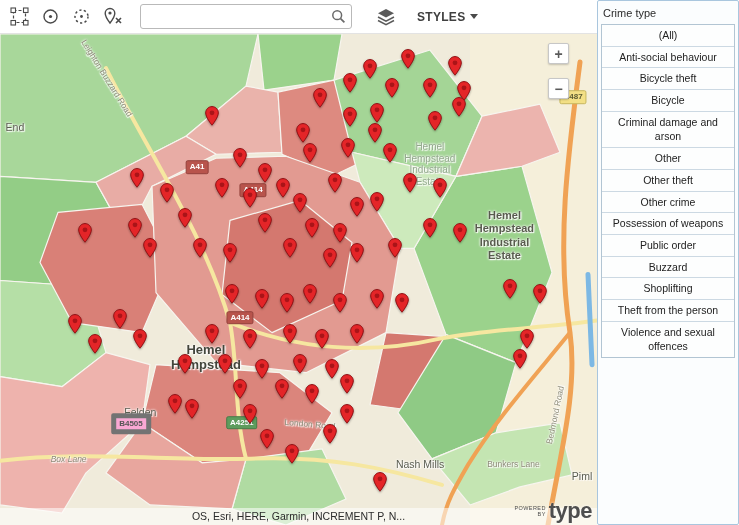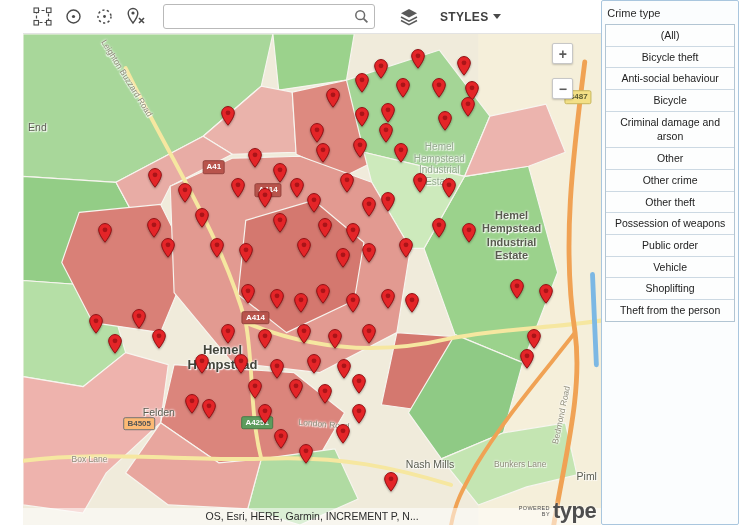--- a/index.html
+++ b/index.html
@@ -1,18 +1,18 @@
 <!DOCTYPE html>
 <html><head>
 <meta charset="utf-8">
 <style>
   html,body{margin:0;padding:0;}
   body{width:739px;height:525px;overflow:hidden;font-family:"Liberation Sans",sans-serif;background:#fff;}
   .app{display:flex;width:739px;height:525px;}
-  .left{width:597px;display:flex;flex-direction:column;padding-left:23px;}
+  .left{width:597px;display:flex;flex-direction:column;}
   
   .toolbar{height:34px;min-height:34px;background:#fff;display:flex;align-items:center;padding:0 6px;box-sizing:border-box;border-bottom:1px solid #e3e3e3;gap:4px;}
   .tool-btn{width:27px;height:26px;background:none;border:none;padding:2px;display:flex;align-items:center;justify-content:center;cursor:pointer;}
   .searchbox{width:210px;height:23px;border:1px solid #b9b9b9;border-radius:3px;display:flex;align-items:center;margin-left:10px;background:#fff;}
   .searchbox input{border:none;outline:none;flex:1;height:19px;padding:0 6px;font-size:12px;font-family:"Liberation Sans",sans-serif;background:transparent;}
   .search-btn{background:none;border:none;padding:0 5px;cursor:pointer;display:flex;align-items:center;}
   .styles{display:flex;align-items:center;gap:5px;margin-left:14px;cursor:pointer;}
   .styles-label{font-size:12px;font-weight:bold;color:#404040;letter-spacing:.3px;}
   .caret{width:0;height:0;border-left:4px solid transparent;border-right:4px solid transparent;border-top:5px solid #4a4a4a;}
   .layers-btn{margin-left:16px;}
@@ -23,21 +23,21 @@
   .map-label{position:absolute;white-space:nowrap;z-index:3;text-shadow:0 0 2px #fff,0 0 3px #fff,1px 1px 1px #fff;}
   .map-label.area-light{color:#92a88c;font-size:10px;white-space:normal;text-align:center;line-height:1.15;}
   .map-label.area-bold{color:#575b4d;font-size:11px;font-weight:bold;white-space:normal;text-align:center;line-height:1.2;}
   .map-label.city{color:#44463c;font-size:13px;font-weight:bold;white-space:normal;text-align:center;line-height:1.15;}
   .map-label.town{color:#5a5c50;font-size:10.5px;}
   .map-label.road{color:#8d8b78;font-size:8.5px;}
   .shield{position:absolute;z-index:3;font-size:8px;font-weight:bold;padding:1px 3px;border-radius:2px;line-height:1.2;}
   .shield.a-red{background:#b8544c;color:#fff;border:1px solid #93423c;}
   .shield.a-green{background:#5d9c5d;color:#fff;border:1px solid #487a48;}
   .shield.b-yellow{background:#f3e086;color:#5c5c33;border:1px solid #c7b75e;}
-  .shield.b-white{background:#fdba74;color:#555;border:1px solid #737373;}
+  .shield.b-white{background:#f9a8d4;color:#555;border:5px solid #737373;margin-left:11px;}
   .pin{position:absolute;width:14px;height:20px;z-index:4;pointer-events:auto;cursor:pointer;filter:drop-shadow(0 1px 1px rgba(0,0,0,.35));}
   .zoom-controls{position:absolute;top:9px;right:28px;display:flex;flex-direction:column;gap:14px;z-index:5;}
   .zoom-controls button{width:21px;height:21px;background:#fff;border:1px solid #c7c7c7;border-radius:2px;color:#5a5a5a;font-size:14px;font-weight:bold;line-height:1;cursor:pointer;box-shadow:0 1px 2px rgba(0,0,0,.2);padding:0;}
   .attribution{position:absolute;left:0;right:0;bottom:0;height:17px;line-height:17px;background:rgba(255,255,255,.55);text-align:center;font-size:10.5px;color:#2b2b2b;z-index:5;}
   .esri-logo{position:absolute;right:5px;bottom:1px;z-index:6;display:flex;align-items:center;gap:3px;}
   .esri-logo .powered{font-size:5.5px;color:#4c4c4c;letter-spacing:.4px;width:32px;text-align:right;line-height:1.1;}
   .esri-logo .esri{font-size:22px;font-weight:bold;color:#4e4e4e;letter-spacing:-.5px;text-shadow:0 0 3px #fff;}
   
   .panel{width:142px;box-sizing:border-box;background:#fbfdfe;border:1px solid #a9c6de;border-radius:2px;padding:3px;}
   .panel-title{font-size:11px;color:#2b2b2b;margin:3px 1px 5px 2px;}
@@ -145,21 +145,21 @@
 
       <div class="labels-layer">
           <div class="map-label area-light" style="left: 72%; top: 26.5%; width: 62px; transform: translate(-50%, -50%);">Hemel Hempstead Industrial Estate</div>
           <div class="map-label area-bold" style="left: 84.5%; top: 41%; width: 78px; transform: translate(-50%, -50%);">Hemel Hempstead Industrial Estate</div>
           <div class="map-label city" style="left: 34.5%; top: 66%; width: 80px; transform: translate(-50%, -50%);">Hemel Hempstead</div>
           <div class="map-label town" style="left: 23.5%; top: 77%; transform: translate(-50%, -50%);">Felden</div>
           <div class="map-label town" style="left: 69.5%; top: 87.5%; width: 38px; transform: translate(-50%, -50%);">Nash Mills</div>
           <div class="map-label town" style="left: 97.5%; top: 90%; transform: translate(-50%, -50%);">Piml</div>
           <div class="map-label town" style="left: 2.5%; top: 19%; transform: translate(-50%, -50%);">End</div>
           <div class="map-label road" style="left: 18%; top: 9%; transform: translate(-50%, -50%) rotate(58deg);">Leighton Buzzard Road</div>
-          <div class="map-label road" style="left: 11.5%; top: 86.5%; transform: translate(-50%, -50%);">Box Lane</div>
+          <div class="map-label road" style="left: 11.5%; top: 86.5%; transform: translate(-50%, -50%); font-style: italic;">Box Lane</div>
           <div class="map-label road" style="left: 86%; top: 87.5%; transform: translate(-50%, -50%);">Bunkers Lane</div>
           <div class="map-label road" style="left: 93%; top: 77.5%; transform: translate(-50%, -50%) rotate(-78deg);">Bedmond Road</div>
           <div class="map-label road" style="left: 52%; top: 79.5%; transform: translate(-50%, -50%) rotate(5deg);">London Road</div>
         </div>
       <div class="shields-layer">
           <div class="shield b-yellow" style="left: 96%; top: 12.9%; transform: translate(-50%, -50%);">B487</div>
           <div class="shield a-red" style="left: 33%; top: 27.1%; transform: translate(-50%, -50%);">A41</div>
           <div class="shield a-red" style="left: 42.4%; top: 31.8%; transform: translate(-50%, -50%);">A414</div>
           <div class="shield a-red" style="left: 40.2%; top: 57.8%; transform: translate(-50%, -50%);">A414</div>
           <div class="shield a-green" style="left: 40.5%; top: 79.2%; transform: translate(-50%, -50%);">A4251</div>
@@ -510,27 +510,28 @@
         <span class="powered">POWERED BY</span>
         <span class="esri">type</span>
       </div>
     </div>
   </div>
 
   <div class="panel">
     <div class="panel-title">Crime type</div>
     <div class="listbox">
         <div class="item">(All)</div>
+        <div class="item">Anti-social behaviour</div>
         <div class="item">Bicycle theft</div>
-        <div class="item">Anti-social behaviour</div>
         <div class="item">Bicycle</div>
         <div class="item">Criminal damage and arson</div>
         <div class="item">Other</div>
+        <div class="item">Other theft</div>
         <div class="item">Other crime</div>
-        <div class="item">Other theft</div>
         <div class="item">Possession of weapons</div>
         <div class="item">Public order</div>
-        <div class="item">Vehicle</div>
+        <div class="item">Buzzard</div>
         <div class="item">Shoplifting</div>
         <div class="item">Theft from the person</div>
+        <div class="item">Violence and sexual offences</div>
       </div>
   </div>
 </div>
 
 </body></html>

